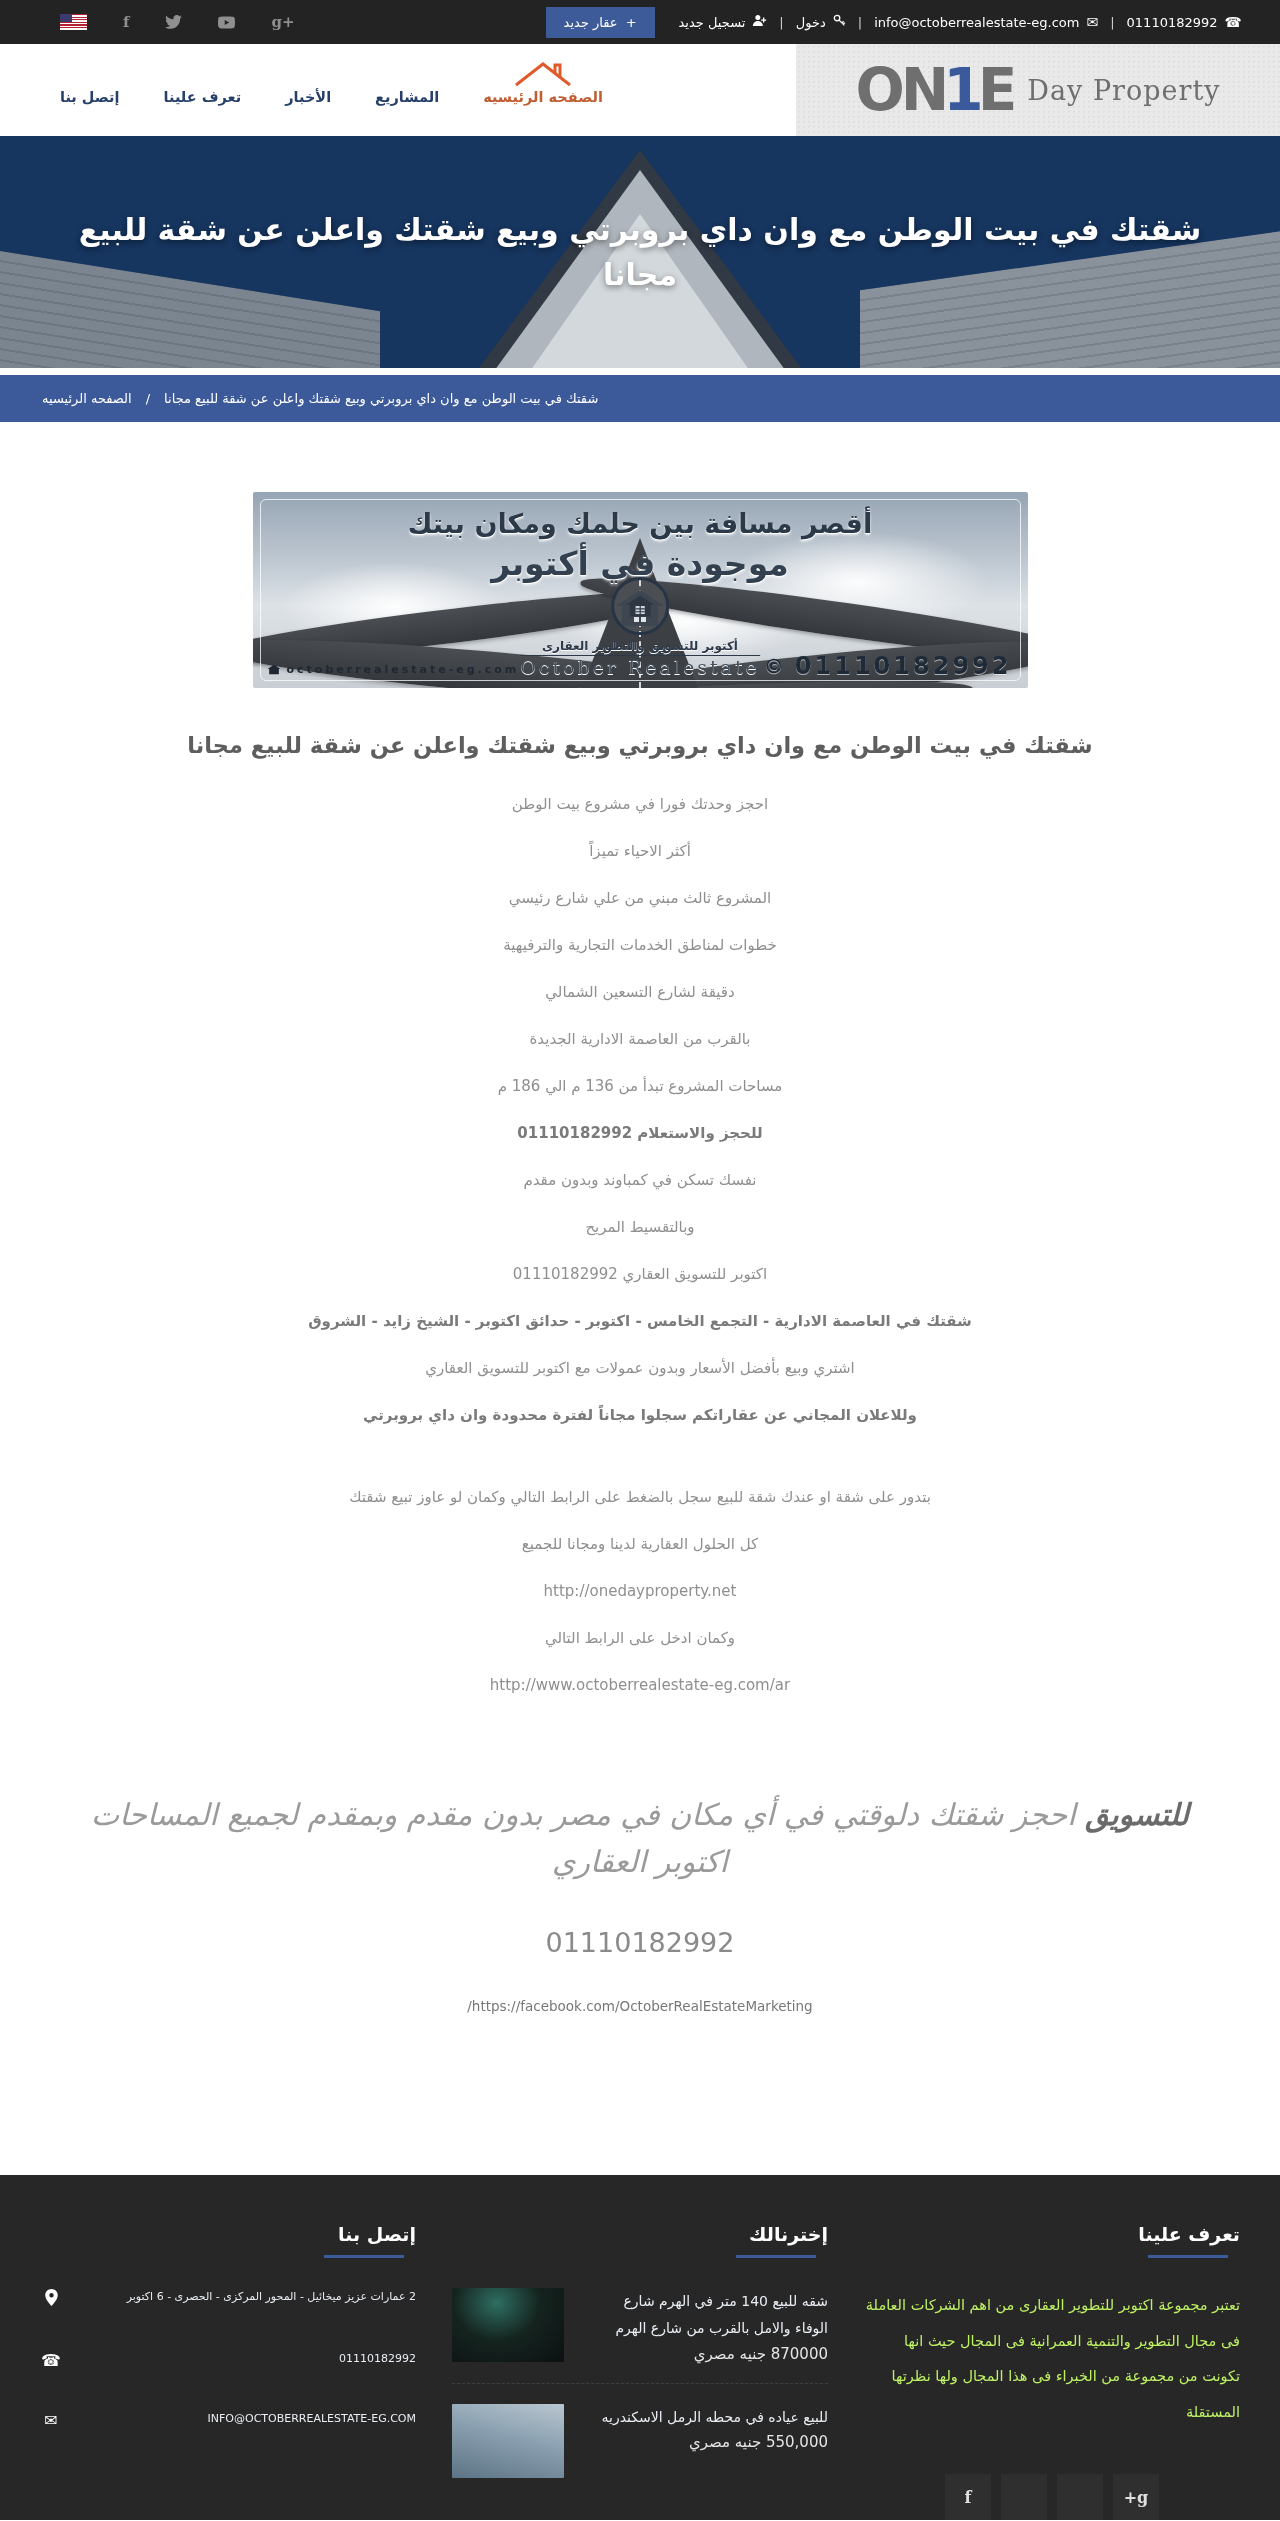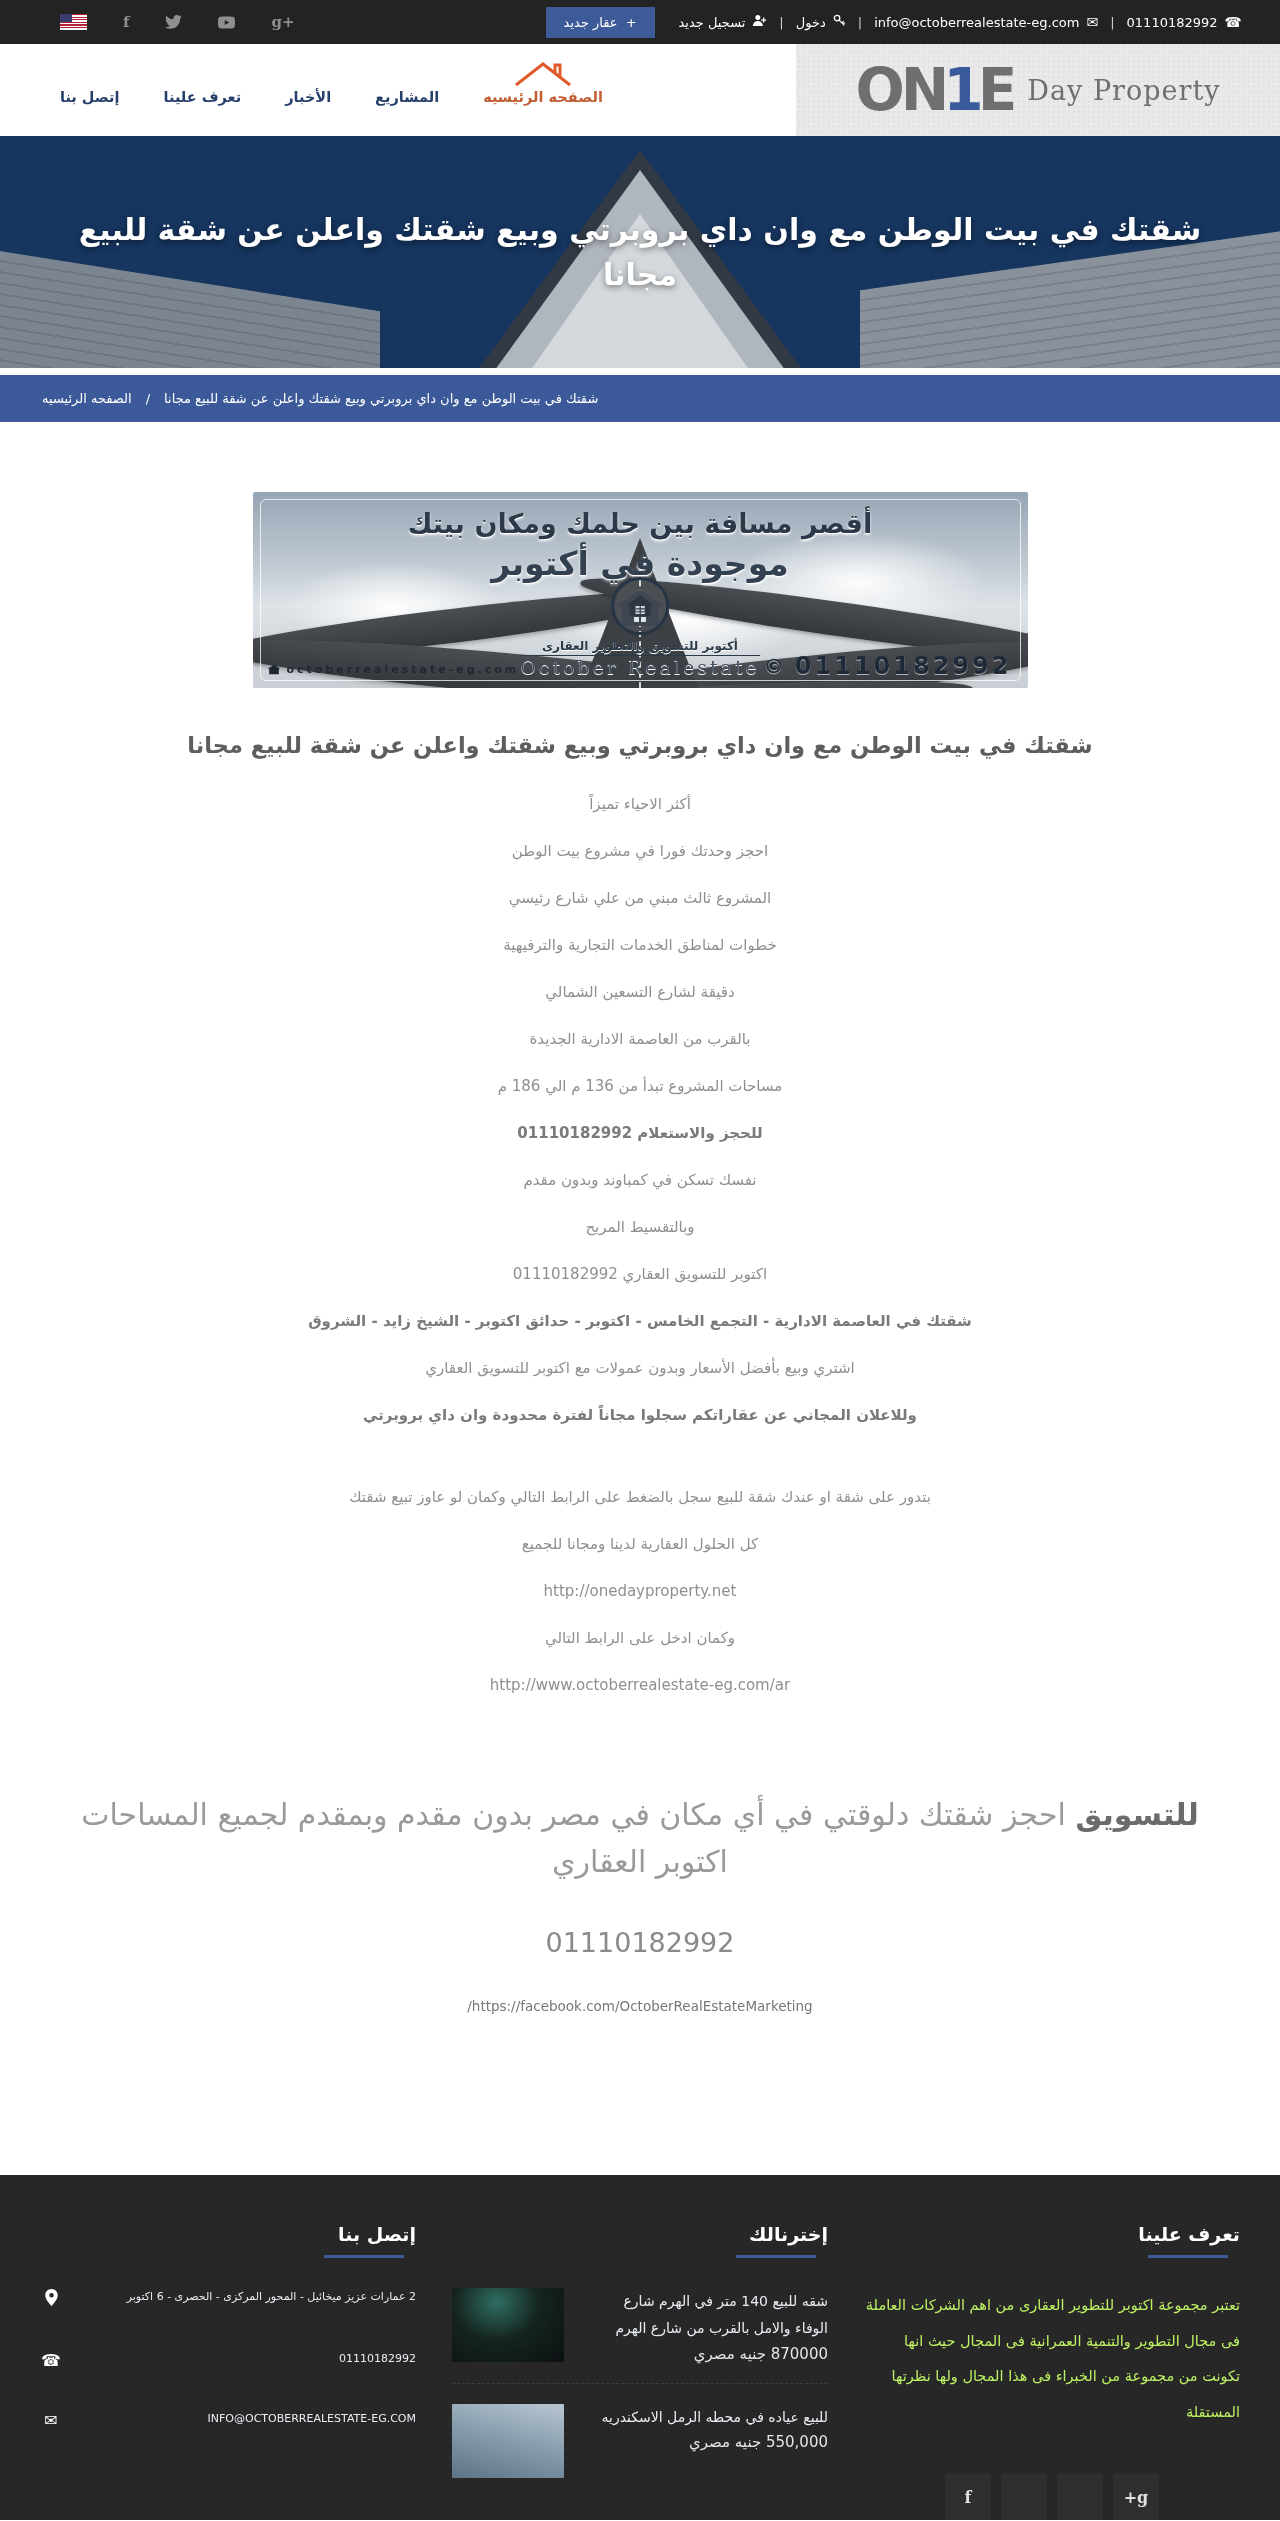--- a/index.html
+++ b/index.html
@@ -65,21 +65,21 @@
   
   .article { padding:44px 0 0; direction:rtl; }
   .article h1 { text-align:center; font-size:22.5px; font-weight:600; color:#5e5e5e; margin-bottom:34px; }
   .article p { text-align:center; font-size:15px; color:#8f8f8f; margin-bottom:23px; line-height:1.6; }
   .article p.bold { font-weight:bold; color:#7a7a7a; }
   .article p.gap-top { margin-top:58px; }
   .article p a { color:#8f8f8f; text-decoration:none; direction:ltr; unicode-bidi:embed; }
 
   
   .marketing { margin-top:95px; direction:rtl; text-align:center; padding-bottom:160px; }
-  .marketing .lead { font-size:30px; color:#9a9a9a; line-height:1.55; width:1170px; margin:8px auto; }
+  .marketing .lead { font-size:30px; color:#9a9a9a; line-height:1.55; width:1170px; margin:8px auto;font-style:italic; }
   .marketing .lead b { color:#6b6b6b; }
   .marketing .phone { margin-top:42px; font-size:27px; color:#8a8a8a; font-weight:500; }
   .marketing .fb { display:inline-block; margin-top:40px; font-size:13.5px; color:#777; text-decoration:none; direction:ltr; unicode-bidi:embed; }
 
   
   .footer { background:#272727; position:relative; padding:48px 40px 0; direction:rtl; overflow:hidden; }
   .footer-cols { display:flex; gap:36px; position:relative; z-index:2; }
   .fcol { flex:1; }
   .fcol h3 { color:#fff; font-size:19px; font-weight:bold; text-align:right; margin-bottom:10px; }
   .fcol .rule { width:80px; height:3px; background:#3d5a99; margin:0 12px 30px auto; }
@@ -242,22 +242,22 @@
     </div>
     <div class="banner-phone">
       <span class="ph">©</span>
       <span>01110182992</span>
     </div>
     <div class="banner-frame"></div>
   </div>
 
   <div class="article">
     <h1>شقتك في بيت الوطن مع وان داي بروبرتي وبيع شقتك واعلن عن شقة للبيع مجانا</h1>
+    <p>احجز وحدتك فورا في مشروع بيت الوطن</p>
     <p>أكثر الاحياء تميزاً</p>
-    <p>احجز وحدتك فورا في مشروع بيت الوطن</p>
     <p>المشروع ثالث مبني من علي شارع رئيسي</p>
     <p>خطوات لمناطق الخدمات التجارية والترفيهية</p>
     <p>دقيقة لشارع التسعين الشمالي</p>
     <p>بالقرب من العاصمة الادارية الجديدة</p>
     <p>مساحات المشروع تبدأ من 136 م الي 186 م</p>
     <p class="bold">للحجز والاستعلام 01110182992</p>
     <p>نفسك تسكن في كمباوند وبدون مقدم</p>
     <p>وبالتقسيط المريح</p>
     <p>اكتوبر للتسويق العقاري 01110182992</p>
     <p class="bold">شقتك في العاصمة الادارية - التجمع الخامس - اكتوبر - حدائق اكتوبر - الشيخ زايد - الشروق</p>

